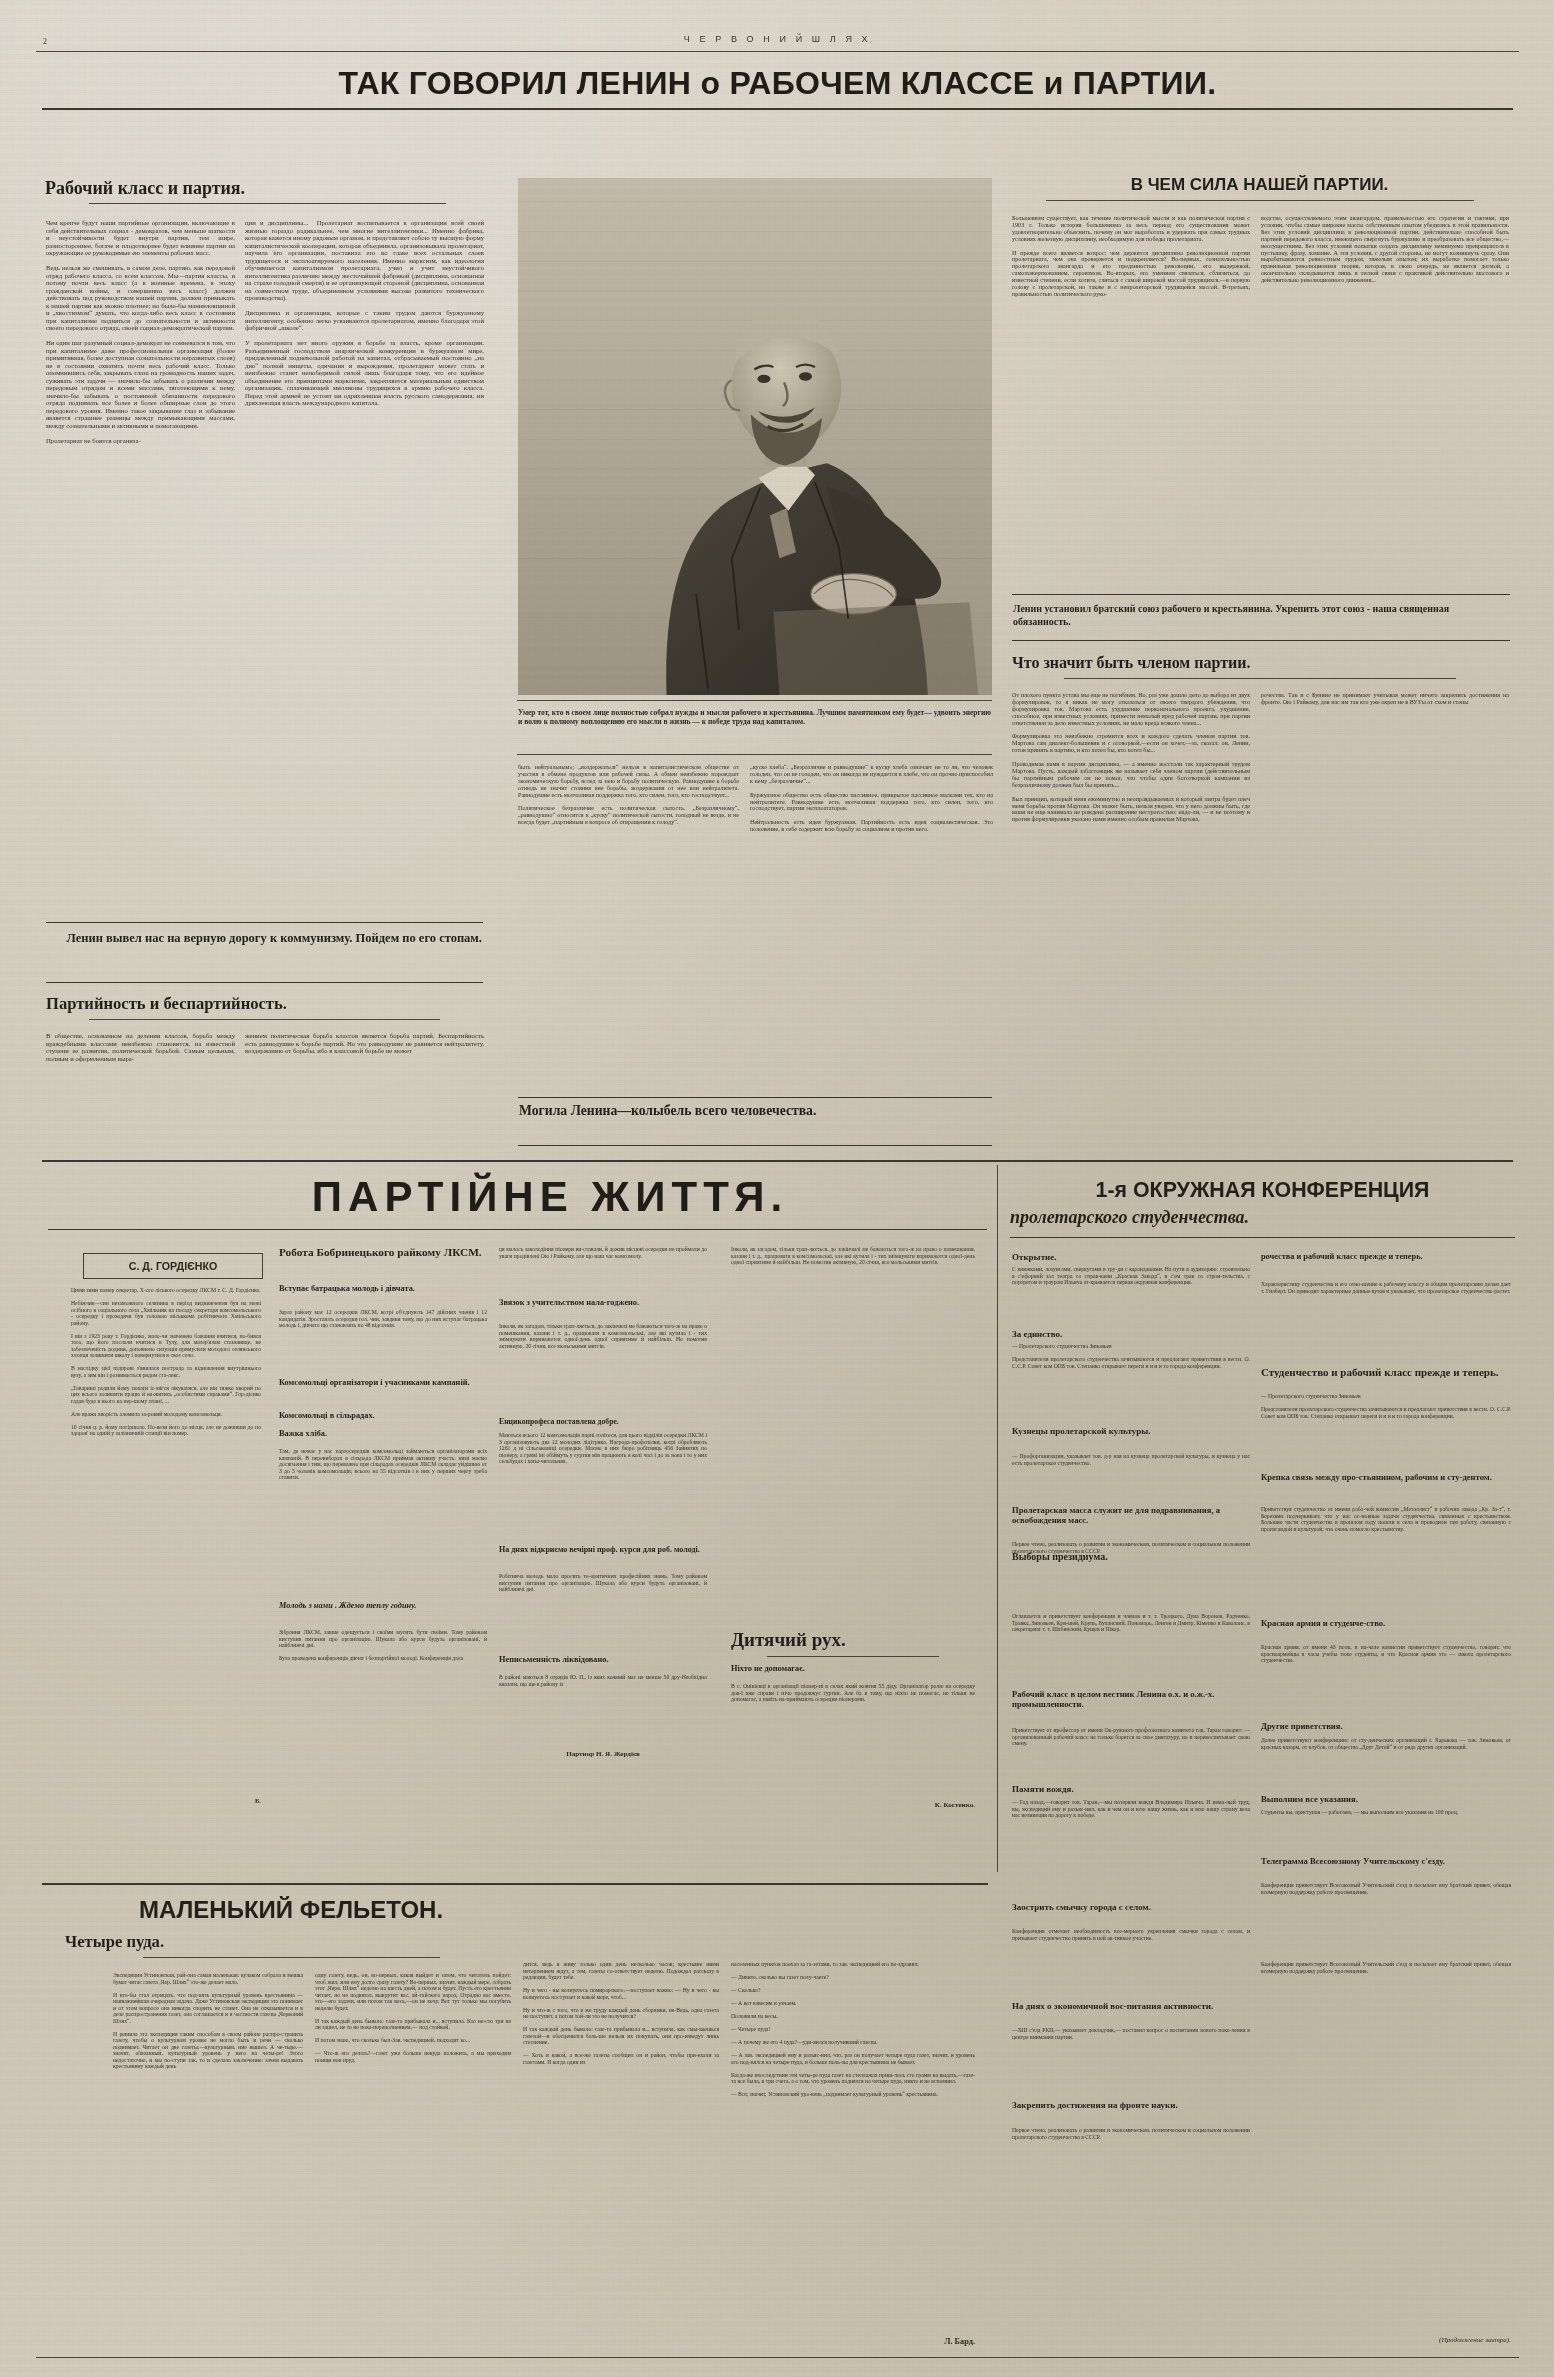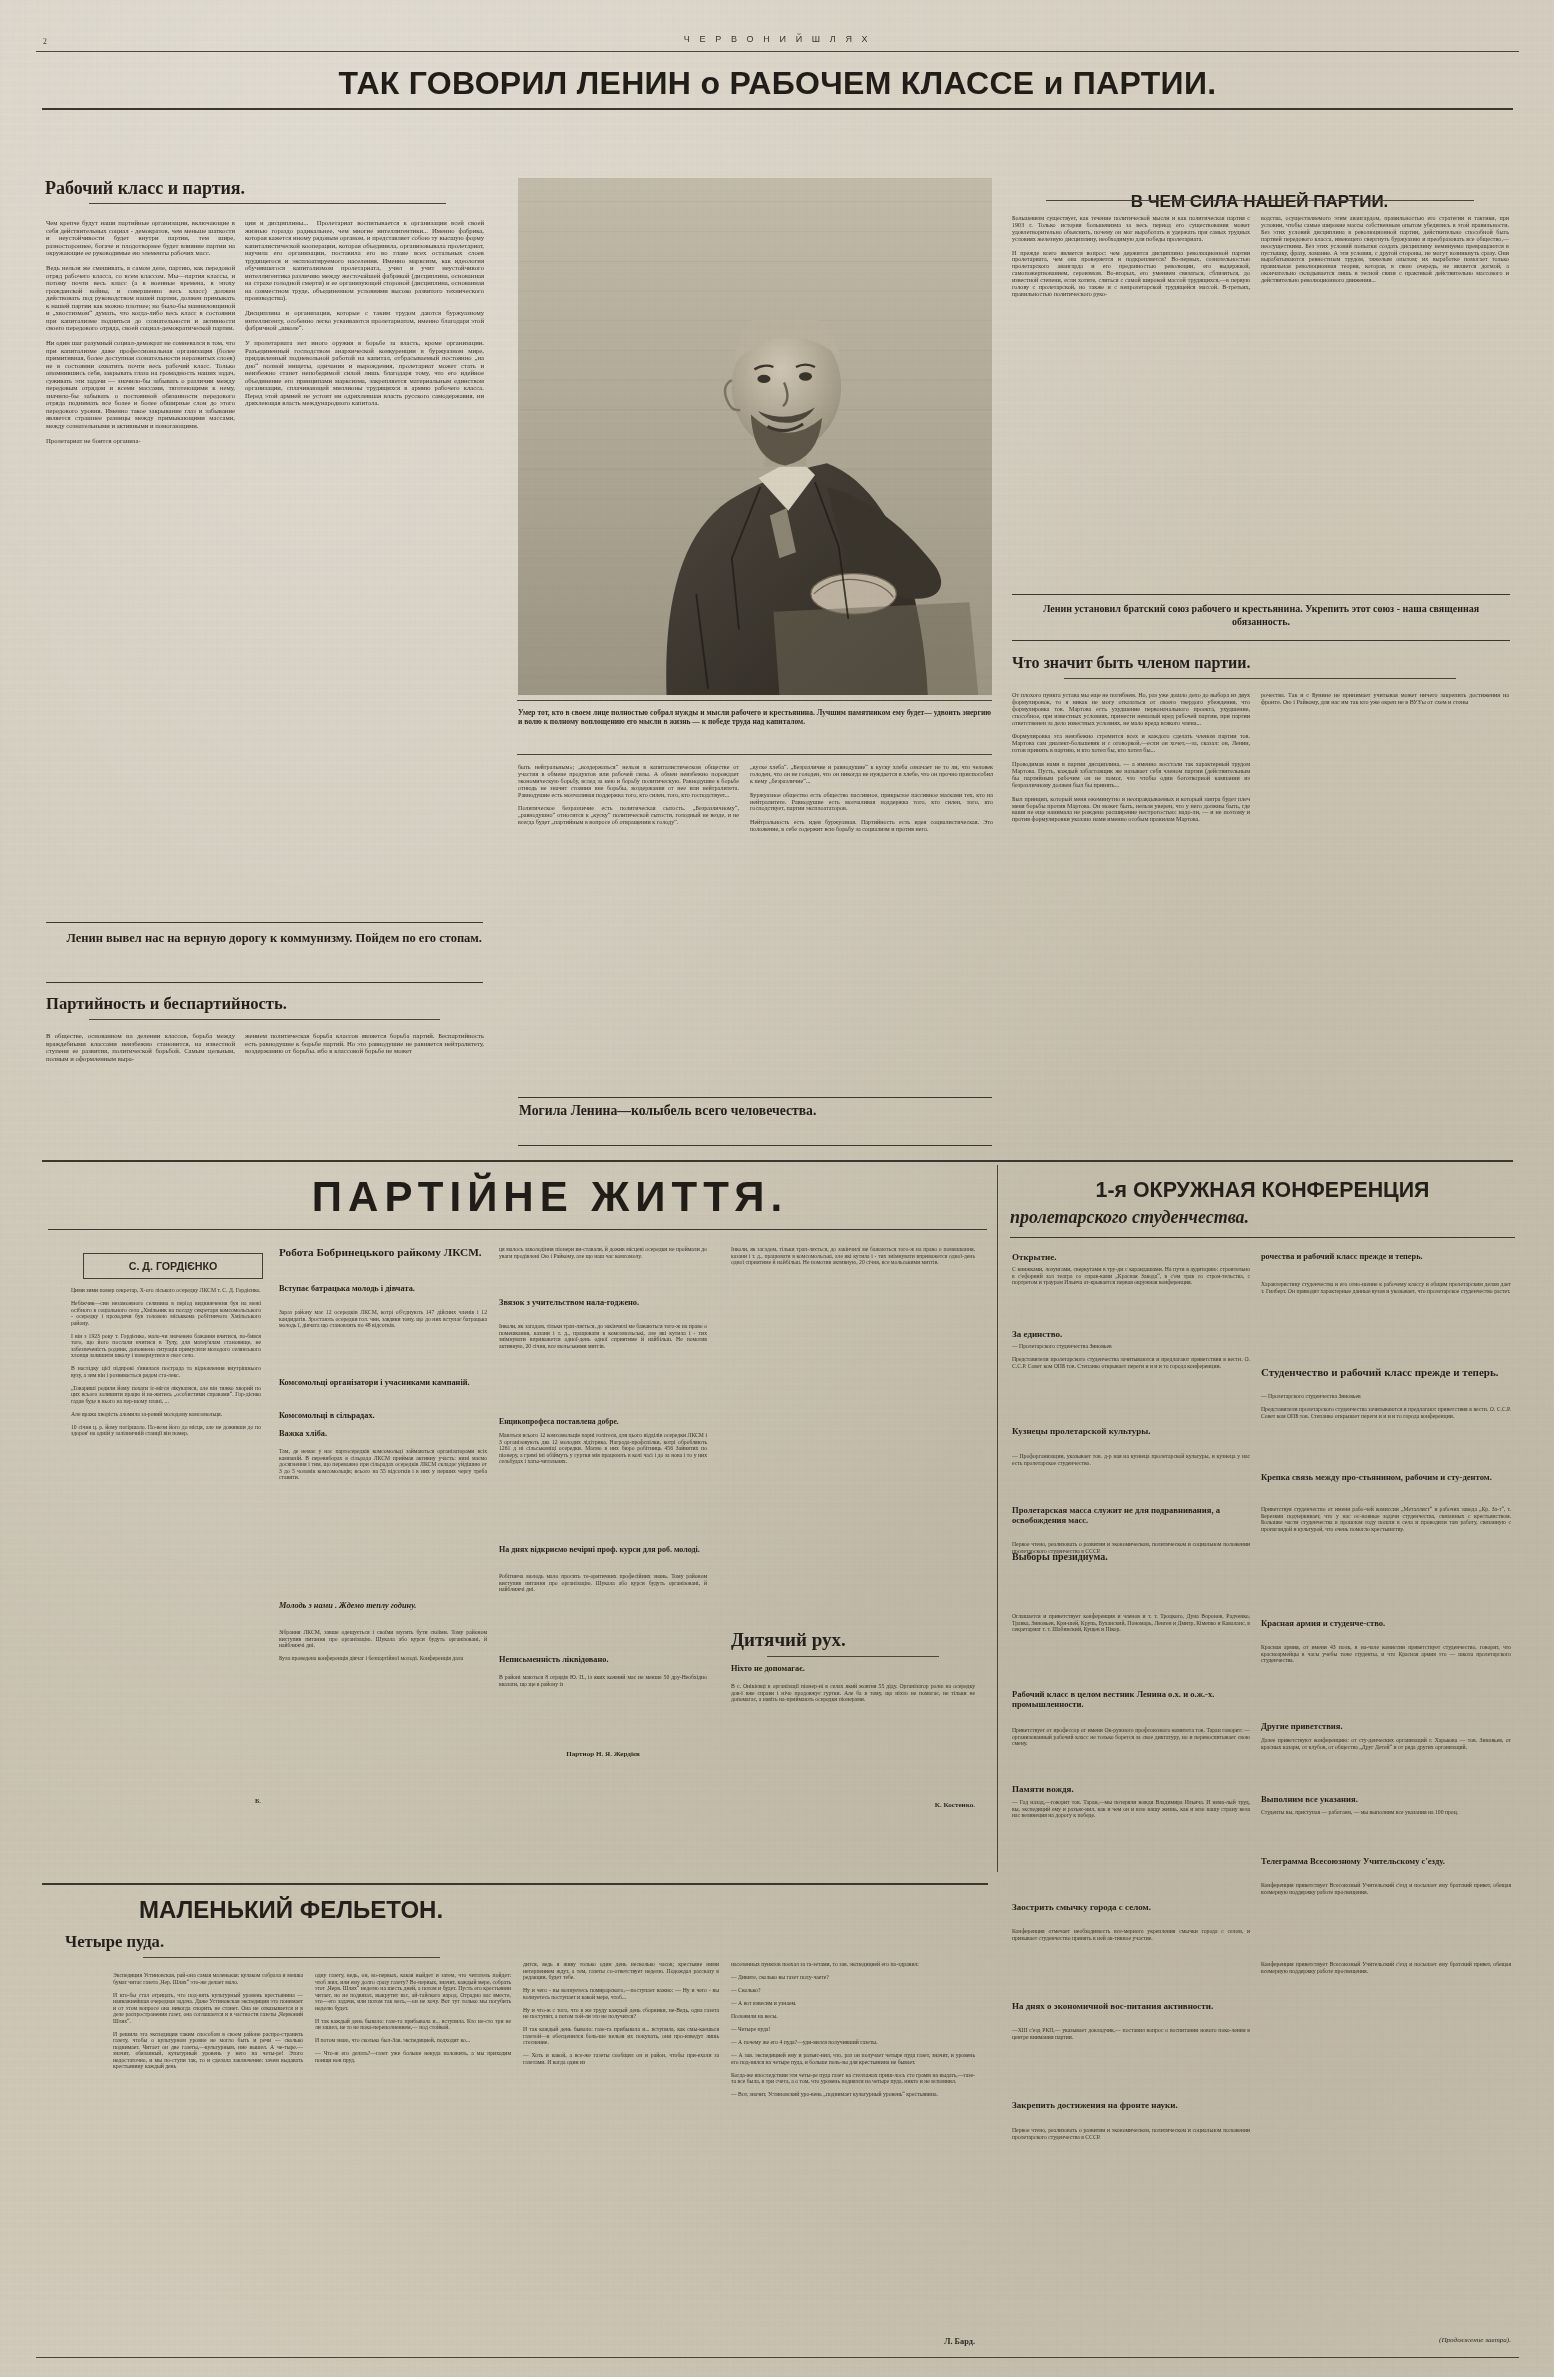--- a/index.html
+++ b/index.html
@@ -75,21 +75,20 @@
   .serifhead{
     position:absolute;
     text-align:left;
     font-family:"Liberation Serif", serif;
     font-weight:bold;
     color:#231f1a;
   }
 
   .callout{
     position:absolute;
-    text-align:center;
     font-family:"Liberation Serif", serif;
     font-weight:bold;
     font-size:10px;
     line-height:12.5px;
     color:#221e19;
   }
 
   .boxed{
     position:absolute;
     border:1.2px solid #433d34;
@@ -221,21 +220,21 @@
   <div class="serifhead" style="left:46px;width:437px;top:994px;font-size:16.6px;">Партийность и беспартийность.</div>
   <div class="rule-thin" style="position:absolute;left:89px;width:351px;top:1019px;"></div>
 
   <div class="col-text" style="position:absolute;left:46px;width:189px;top:1032px;height:119px;overflow:hidden;">В обществе, основанном на делении классов, борьба между враждебными классами неизбежно становится, на известной ступени ее развития, политической борьбой. Самым цельным, полным и оформленным выра-</div>
   <div class="col-text" style="position:absolute;left:245px;width:239px;top:1032px;height:119px;overflow:hidden;">жением политическая борьба классов является борьба партий. Беспартийность есть равнодушие к борьбе партий. Но это равнодушие не равняется нейтралитету, воздержанию от борьбы. ибо в классовой борьбе не может</div>
 
   <div class="rule" style="position:absolute;left:518px;width:474px;top:1097px;"></div>
   <div class="callout" style="left:519px;width:472px;top:1103px;text-align:left;font-size:13.7px;line-height:16.6px;">Могила Ленина—колыбель всего человечества.</div>
   <div class="rule" style="position:absolute;left:518px;width:474px;top:1145px;"></div>
 
-  <div class="secthead" style="left:1010px;width:499px;top:192px;font-size:17px;">В ЧЕМ СИЛА НАШЕЙ ПАРТИИ.</div>
+  <div class="secthead" style="left:1010px;width:499px;top:175px;font-size:17px;">В ЧЕМ СИЛА НАШЕЙ ПАРТИИ.</div>
   <div class="rule-thin" style="position:absolute;left:1046px;width:428px;top:200px;"></div>
 
   <div class="col-text tiny" style="position:absolute;left:1012px;width:238px;top:215px;height:369px;overflow:hidden;">Большевизм существует, как течение политической мысли и как политическая партия с 1903 г. Только история большевизма за весь период его существования может удовлетворительно объяснить, почему он мог выработать и удержать при самых трудных условиях железную дисциплину, необходимую для победы пролетариата.
 
 И прежде всего является вопрос: чем держится дисциплина революционной партии пролетариата, чем она проверяется и подкрепляется? Во-первых, сознательностью пролетарского авангарда и его преданностью революции, его выдержкой, самопожертвованием, героизмом. Во-вторых, его умением связаться, сблизиться, до известной степени, если хотите, слиться с самой широкой массой трудящихся,—в первую голову с пролетарской, но также и с непролетарской трудящейся массой. В-третьих, правильностью политического руко-</div>
   <div class="col-text tiny" style="position:absolute;left:1261px;width:248px;top:215px;height:369px;overflow:hidden;">водства, осуществляемого этим авангардом, правильностью его стратегии и тактики, при условии, чтобы самые широкие массы собственным опытом убедились в этой правильности. Без этих условий дисциплина в революционной партии, действительно способной быть партией передового класса, имеющего свергнуть буржуазию и преобразовать все общество,— неосуществима. Без этих условий попытки создать дисциплину неминуемо превращаются в пустышку, фразу, ломание. А эти условия, с другой стороны, не могут возникнуть сразу. Они вырабатываются ревностным трудом, тяжелым опытом; их выработке помогает только правильная революционная теория, которая, в свою очередь, не является догмой, а окончательно складывается лишь в тесной связи с практикой действительно массового и действительно революционного движения...</div>
 
   <div class="rule" style="position:absolute;left:1012px;width:498px;top:594px;"></div>
   <div class="callout" style="left:1013px;width:496px;top:602px;font-size:10px;line-height:13px;">Ленин установил братский союз рабочего и крестьянина. Укрепить этот союз - наша священная обязанность.</div>
   <div class="rule" style="position:absolute;left:1012px;width:498px;top:640px;"></div>

